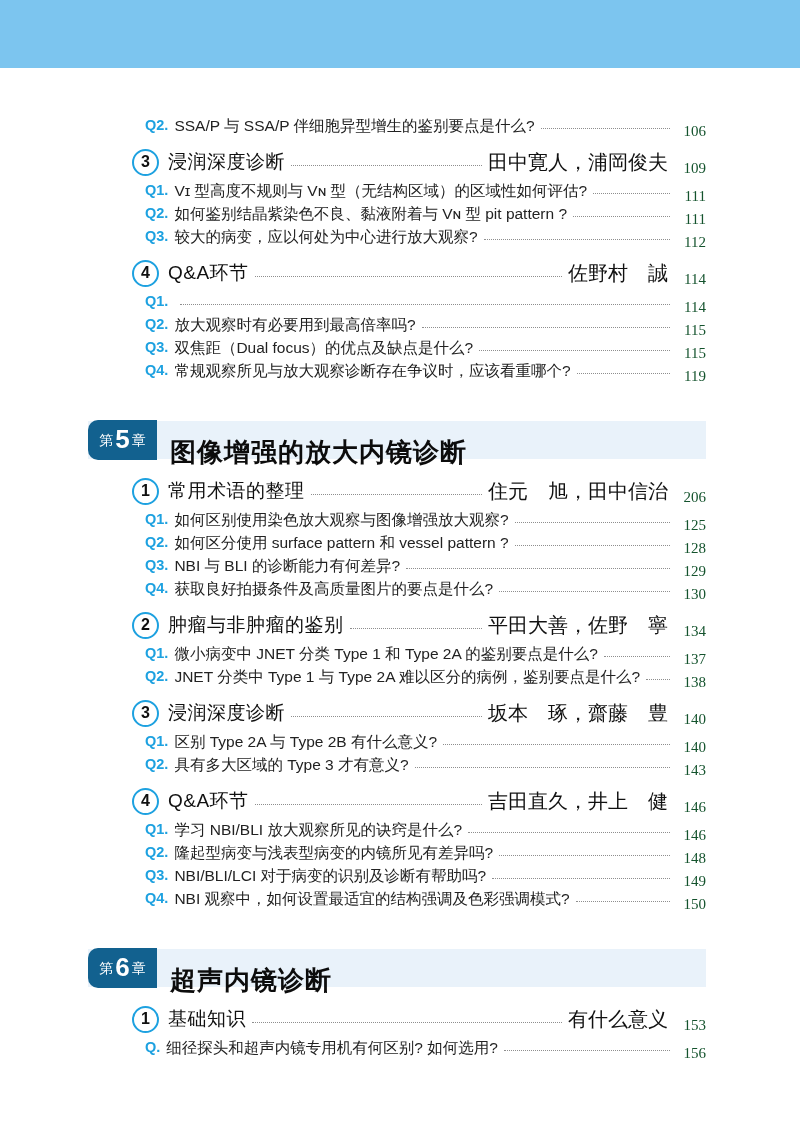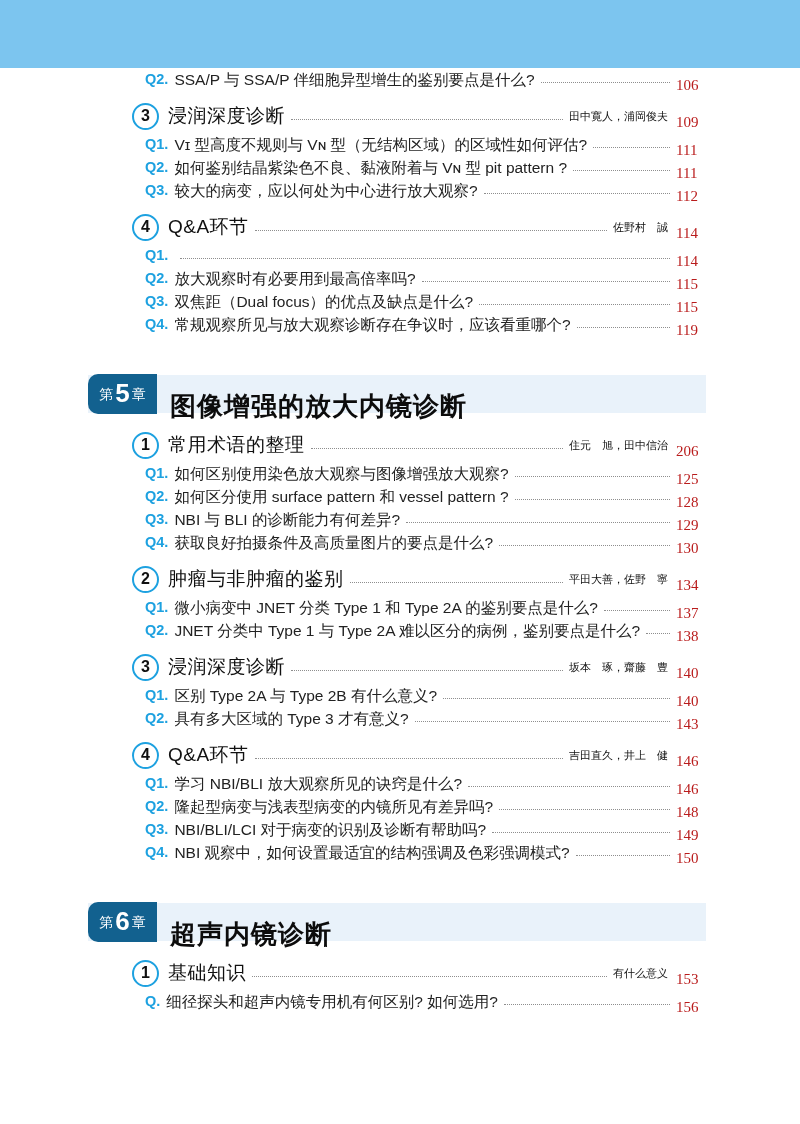--- a/index.html
+++ b/index.html
@@ -1,42 +1,42 @@
 <!DOCTYPE html>
 <html style="--topbar: #7cc5ef; --accent: #1da1e0; --badge: #12618f; --band: #e9f2fa; --text: #222222; --leader: #8e8e8e;"><head>
 <meta charset="utf-8">
 <style>
   html,body{margin:0;padding:0;background:#ffffff;}
   .page{
     position:relative;width:800px;height:1124px;overflow:hidden;background:#fff;
     font-family:"Liberation Sans","DejaVu Sans",sans-serif;
   }
   .topbar{height:68px;background:var(--topbar,#7cc5ef);}
-  .toc{margin-left:88px;width:618px;}
+  .toc{margin-left:88px;width:618px;padding-top:46px;}
 
   
   .q-row{display:flex;align-items:center;height:23px;margin-left:57px;
          font-size:15.5px;color:var(--text,#222);line-height:1;}
   .q-label{color:var(--accent,#1da1e0);font-weight:bold;font-size:14.5px;
            margin-right:6px;flex:0 0 auto;}
   .q-text{white-space:nowrap;flex:0 0 auto;}
   .leader{flex:1 1 12px;border-bottom:1px dotted var(--leader,#8e8e8e);
           margin:0 6px;position:relative;top:3px;min-width:10px;}
   .page-num{font-family:"Liberation Serif","DejaVu Serif",serif;
-            font-size:15px;color:#b91c1c;min-width:30px;flex:0 0 auto;margin-top:12px;}
+            font-size:15px;color:#14532d;min-width:30px;text-align:right;flex:0 0 auto;margin-top:12px;}
 
   
   .section-row{display:flex;align-items:center;height:34px;margin-top:8px;}
   .circle{box-sizing:border-box;width:27px;height:27px;margin-left:44px;
           border:2px solid var(--accent,#1da1e0);border-radius:50%;
           color:#101010;font-weight:bold;font-size:16px;
           display:flex;align-items:center;justify-content:center;flex:0 0 27px;}
   .section-title{font-size:19px;font-weight:normal;color:#101010;margin-left:9px;
                  letter-spacing:0.5px;white-space:nowrap;flex:0 0 auto;}
-  .authors{font-family:"Liberation Serif","DejaVu Serif",serif;font-size:11px;
+  .authors{font-family:"Liberation Serif","DejaVu Serif",serif;font-size:20px;
            color:#111;white-space:nowrap;flex:0 0 auto;margin-right:8px;}
 
   
   .chapter-row{position:relative;height:40px;margin-top:38px;}
   .chapter-row + .section-row{margin-top:14px;}
   .chapter-band{position:absolute;left:0;top:1px;width:618px;height:38px;
                 background:var(--band,#e9f2fa);}
   .chapter-badge{position:absolute;left:0;top:0;width:69px;height:40px;
                  background:var(--badge,#12618f);border-radius:10px 0 0 10px;
                  color:#fff;display:flex;align-items:center;justify-content:center;}

